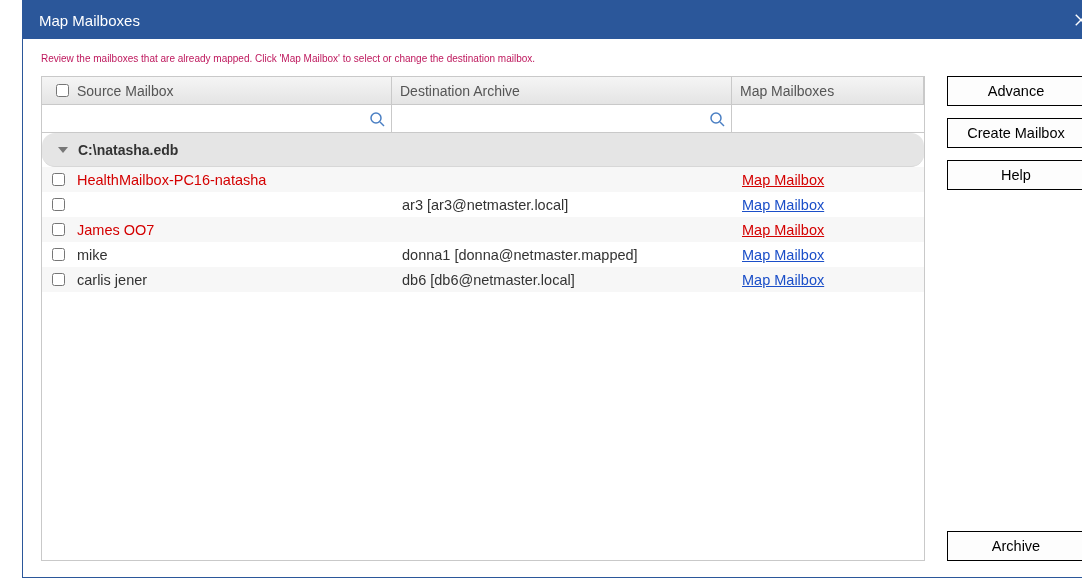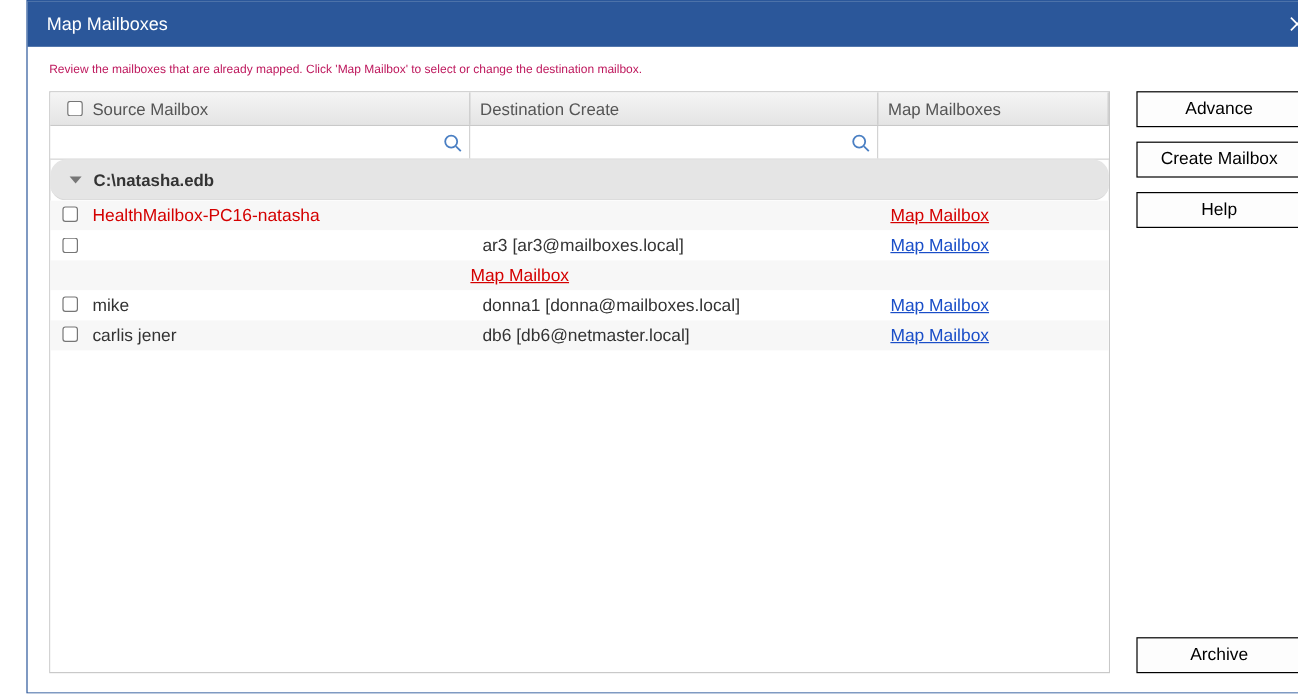--- a/index.html
+++ b/index.html
@@ -131,21 +131,21 @@
   }
   .tbody { flex: 1; overflow: auto; background: #fff; }
   .row {
     display: flex;
     align-items: center;
     height: 25px;
     padding-left: 10px;
   }
   .row:nth-child(odd) { background: #f7f7f7; }
   .row:nth-child(even){ background: #fff; }
-  .cell { display: flex; align-items: flex-start; font-size: 14.5px; }
+  .cell { display: flex; align-items: center; font-size: 14.5px; }
   .cell.src  { width: 350px; gap: 8px; }
   .cell.dest { width: 340px; }
   .cell.map  { flex: 1; padding-left: 0; }
   .row input[type=checkbox]{ margin:0 4px 0 0; }
   .highlight-red { color: #d40000; }
   .link { color: #1a4ec8; text-decoration: underline; cursor: pointer; }
   .link.red { color: #d40000; }
   .side {
     width: 138px;
     display: flex;
@@ -184,21 +184,21 @@
 
     <div class="main-area">
 
       <div class="table-wrap">
         <div class="thead">
           <div class="th col-source">
             <input type="checkbox" style="">
             <span>Source Mailbox</span>
           </div>
           <div class="th col-dest">
-            <span>Destination Create</span>
+            <span>Destination Archive</span>
           </div>
           <div class="th col-map">
             <span>Map Mailboxes</span>
           </div>
         </div>
 
         <div class="search-row">
           <div class="search-cell col-source">
             <input type="text" style="">
             <span class="search-icon">
@@ -233,37 +233,41 @@
               </div>
               <div class="cell dest"></div>
               <div class="cell map">
                 <span class="link red">Map Mailbox</span>
               </div>
             </div>
             <div class="row">
               <div class="cell src">
                 <input type="checkbox" style="">
               </div>
-              <div class="cell dest">ar3 [ar3@mailboxes.local]</div>
+              <div class="cell dest">ar3 [ar3@netmaster.local]</div>
               <div class="cell map">
                 <span class="link">Map Mailbox</span>
               </div>
             </div>
             <div class="row">
+              <div class="cell src">
+                <input type="checkbox" style="">
+                <span class="highlight-red">James OO7</span>
+              </div>
               <div class="cell dest"></div>
               <div class="cell map">
                 <span class="link red">Map Mailbox</span>
               </div>
             </div>
             <div class="row">
               <div class="cell src">
                 <input type="checkbox" style="">
                 <span>mike</span>
               </div>
-              <div class="cell dest">donna1 [donna@mailboxes.local]</div>
+              <div class="cell dest">donna1 [donna@netmaster.mapped]</div>
               <div class="cell map">
                 <span class="link">Map Mailbox</span>
               </div>
             </div>
             <div class="row">
               <div class="cell src">
                 <input type="checkbox" style="">
                 <span>carlis jener</span>
               </div>
               <div class="cell dest">db6 [db6@netmaster.local]</div>

